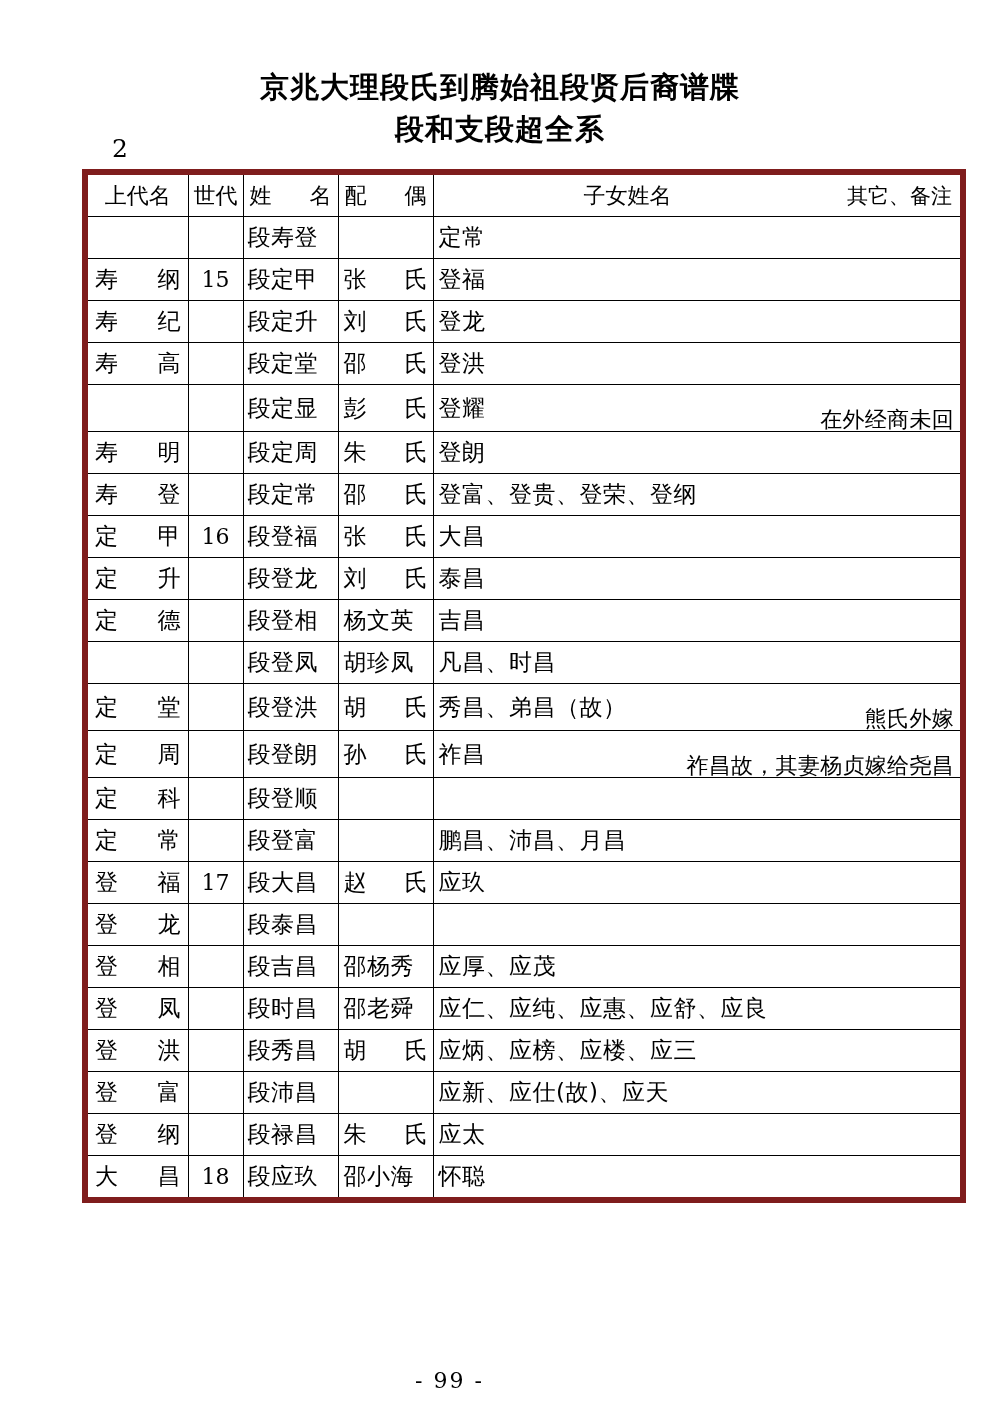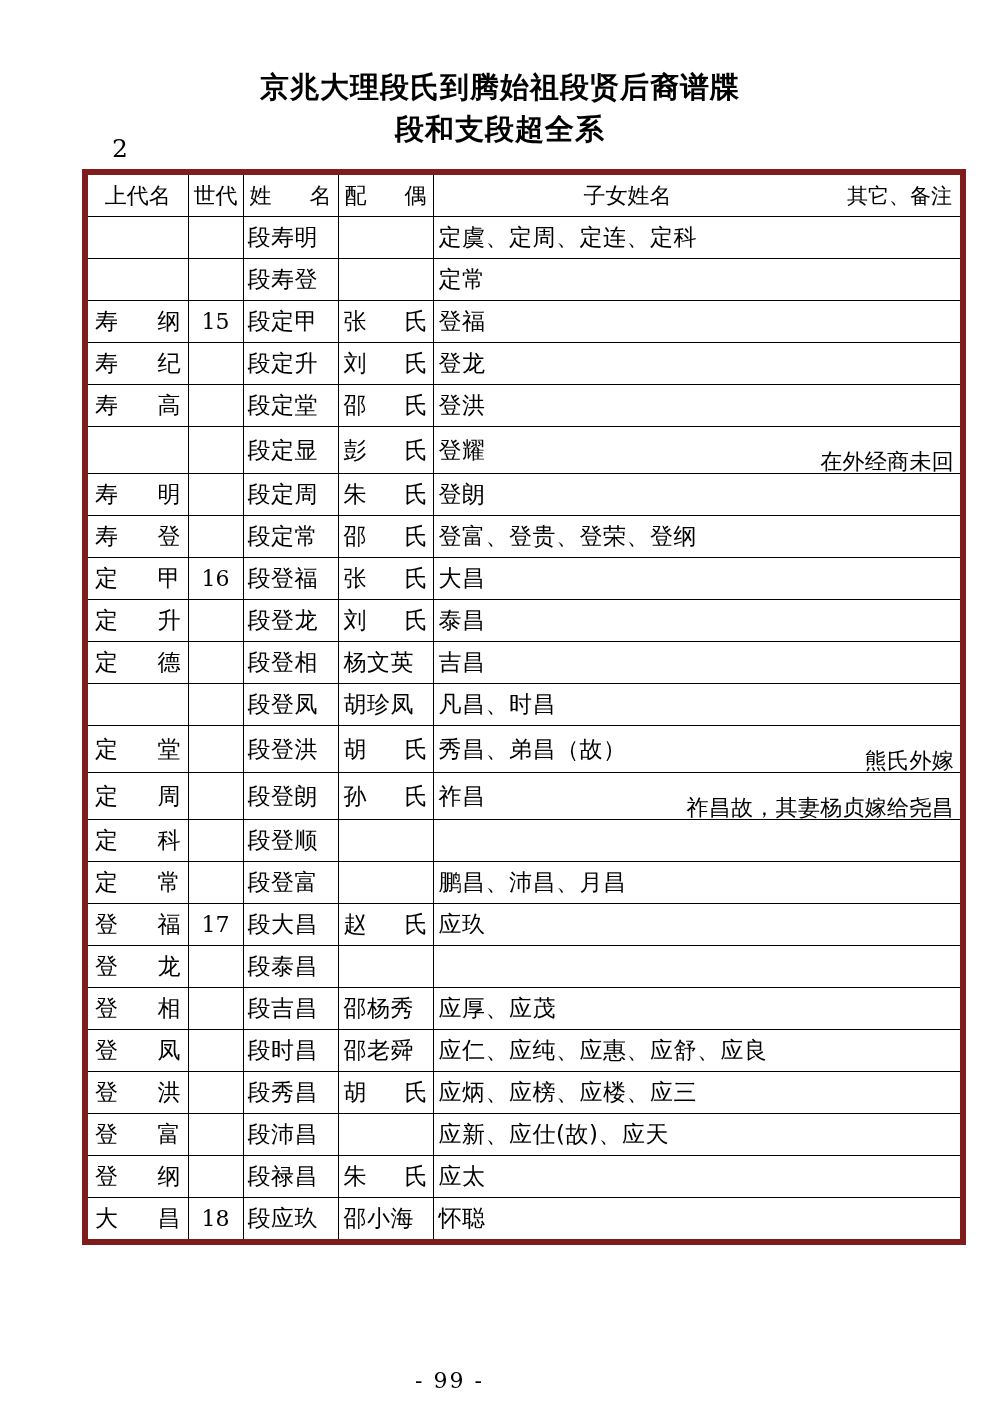--- a/index.html
+++ b/index.html
@@ -223,34 +223,20 @@
               <span class="ch-note">其它、备注</span>
             </span>
           </td>
         </tr>
       </thead>
       <tbody id="table-body">
           <tr>
             <td></td>
             <td></td>
             <td>
-              <span class="cell-name">段寿明</span>
-            </td>
-            <td></td>
-            <td>
-              <div class="children-row">
-                <span class="children-names">定虞、定周、定连、定科</span>
-                <span class="children-note"></span>
-              </div>
-            </td>
-          </tr>
-          <tr>
-            <td></td>
-            <td></td>
-            <td>
               <span class="cell-name">段寿登</span>
             </td>
             <td></td>
             <td>
               <div class="children-row">
                 <span class="children-names">定常</span>
                 <span class="children-note"></span>
               </div>
             </td>
           </tr>

